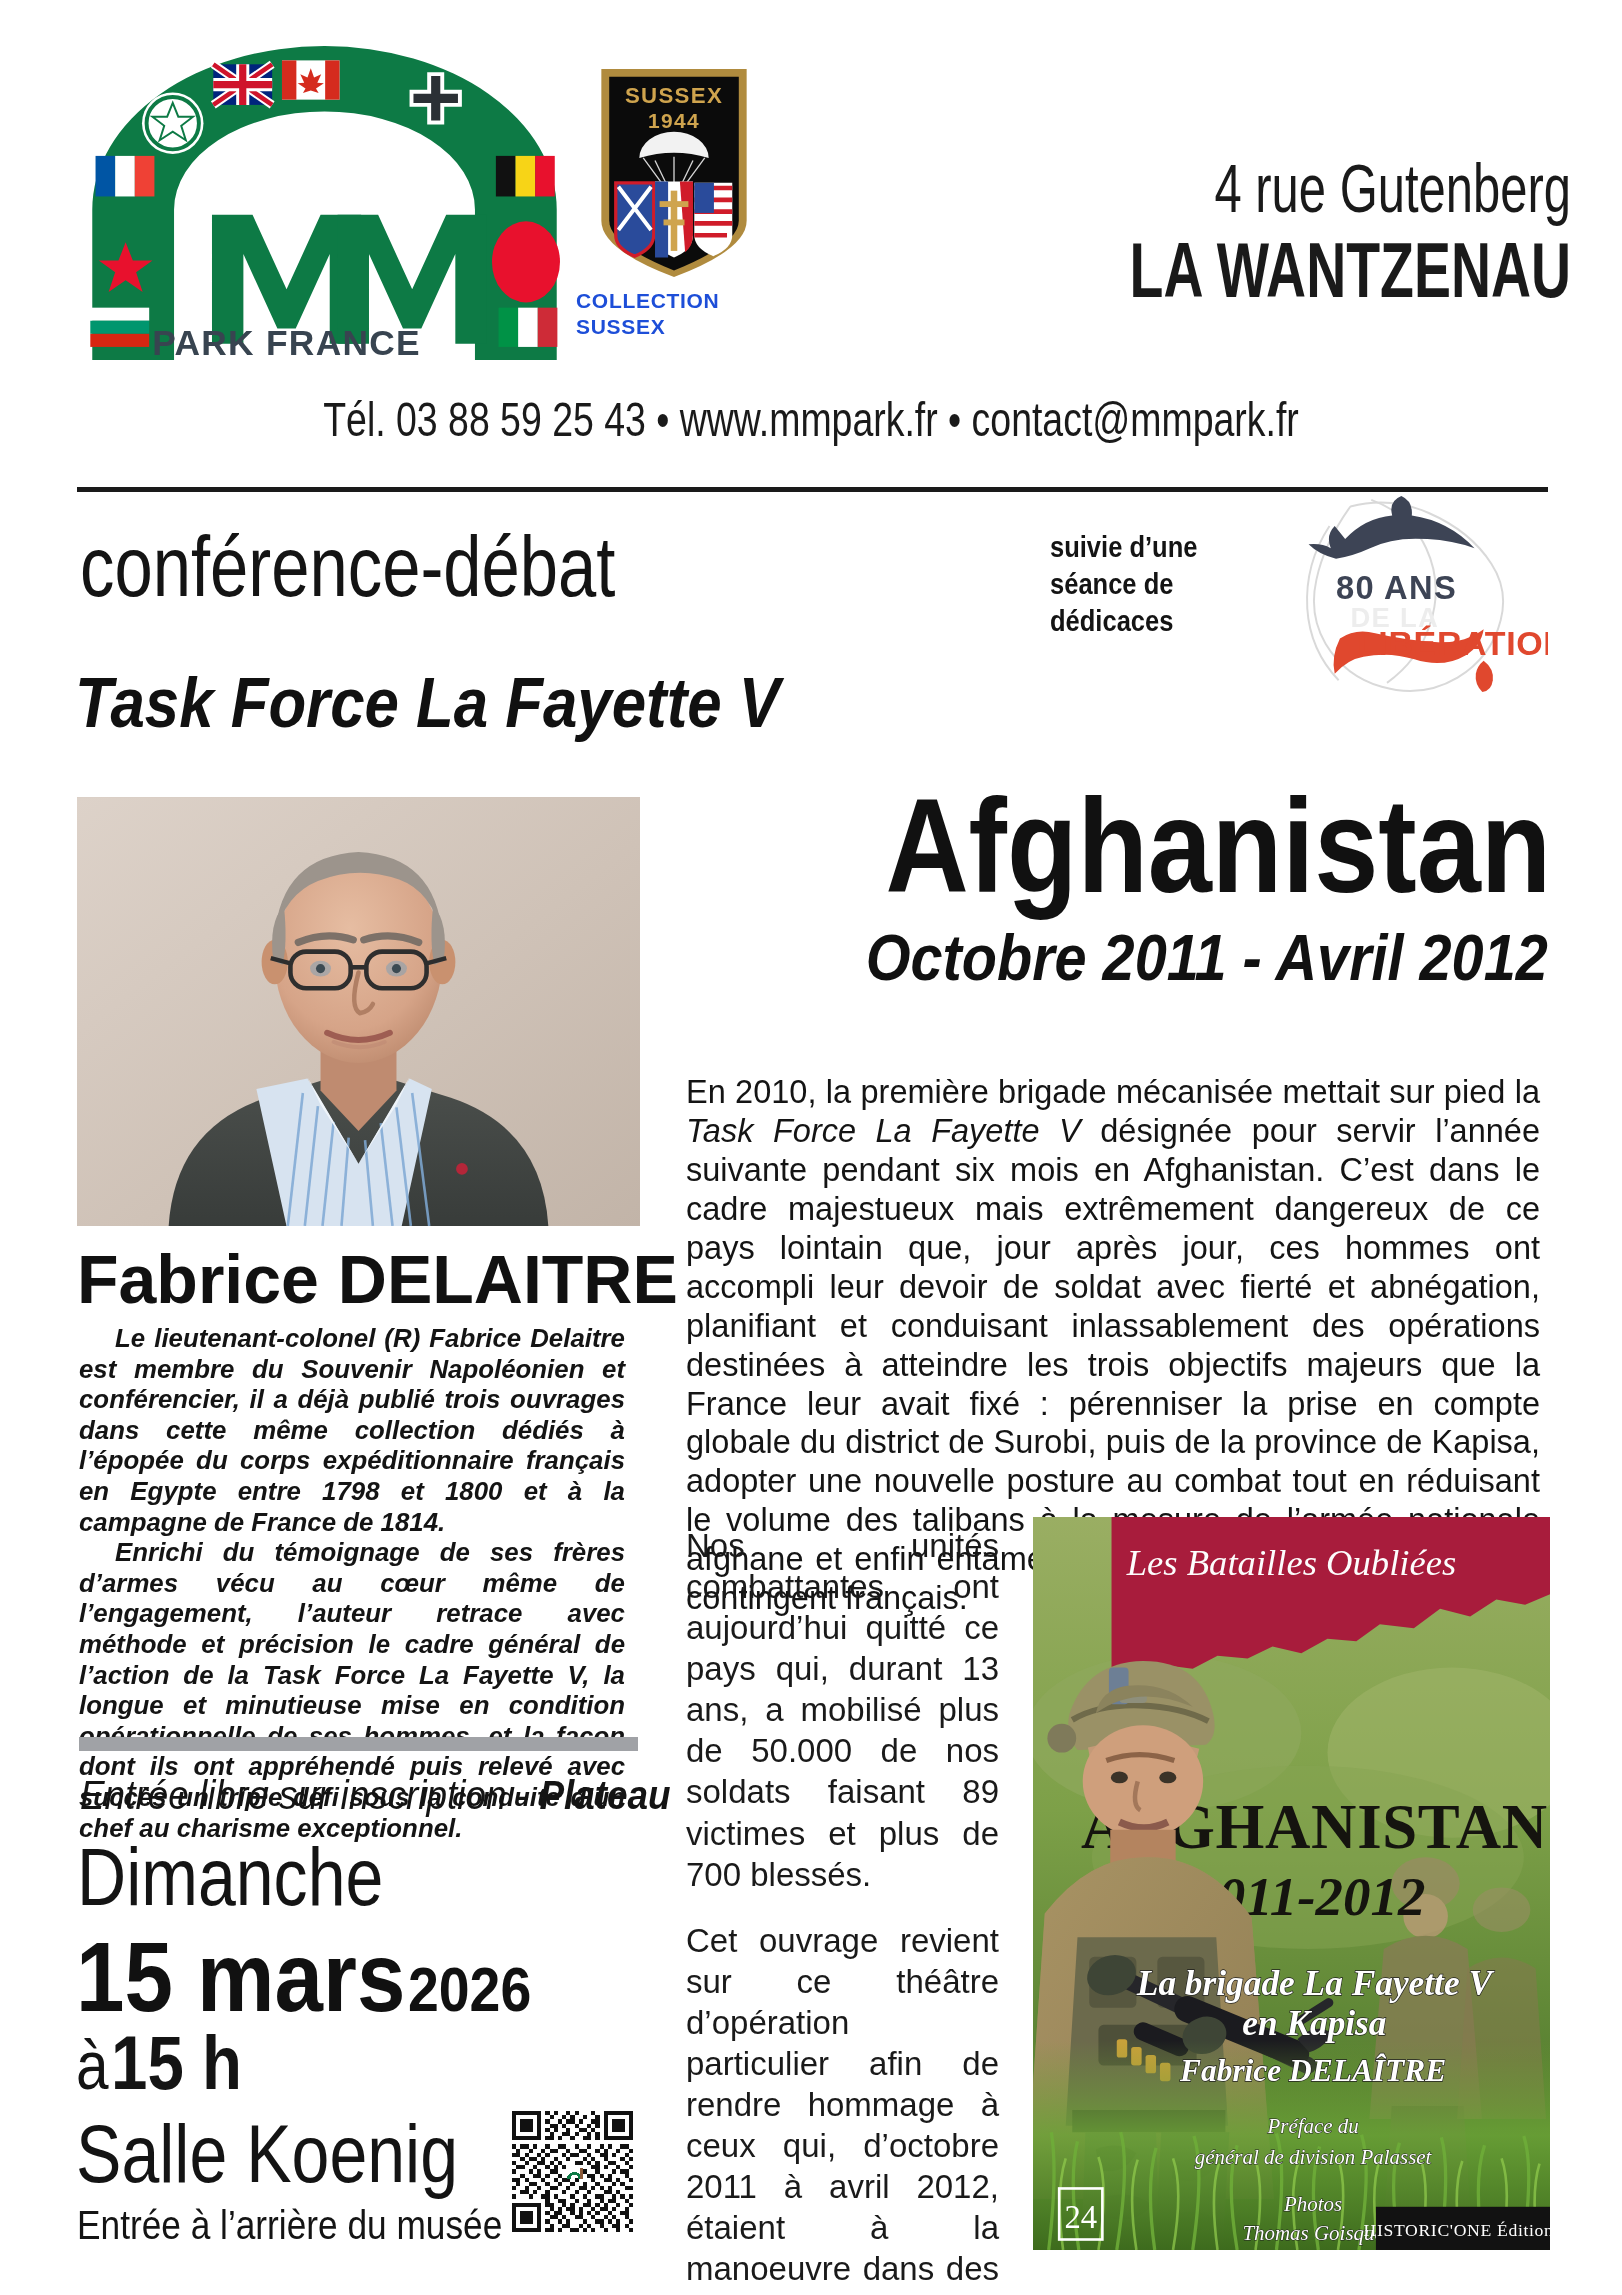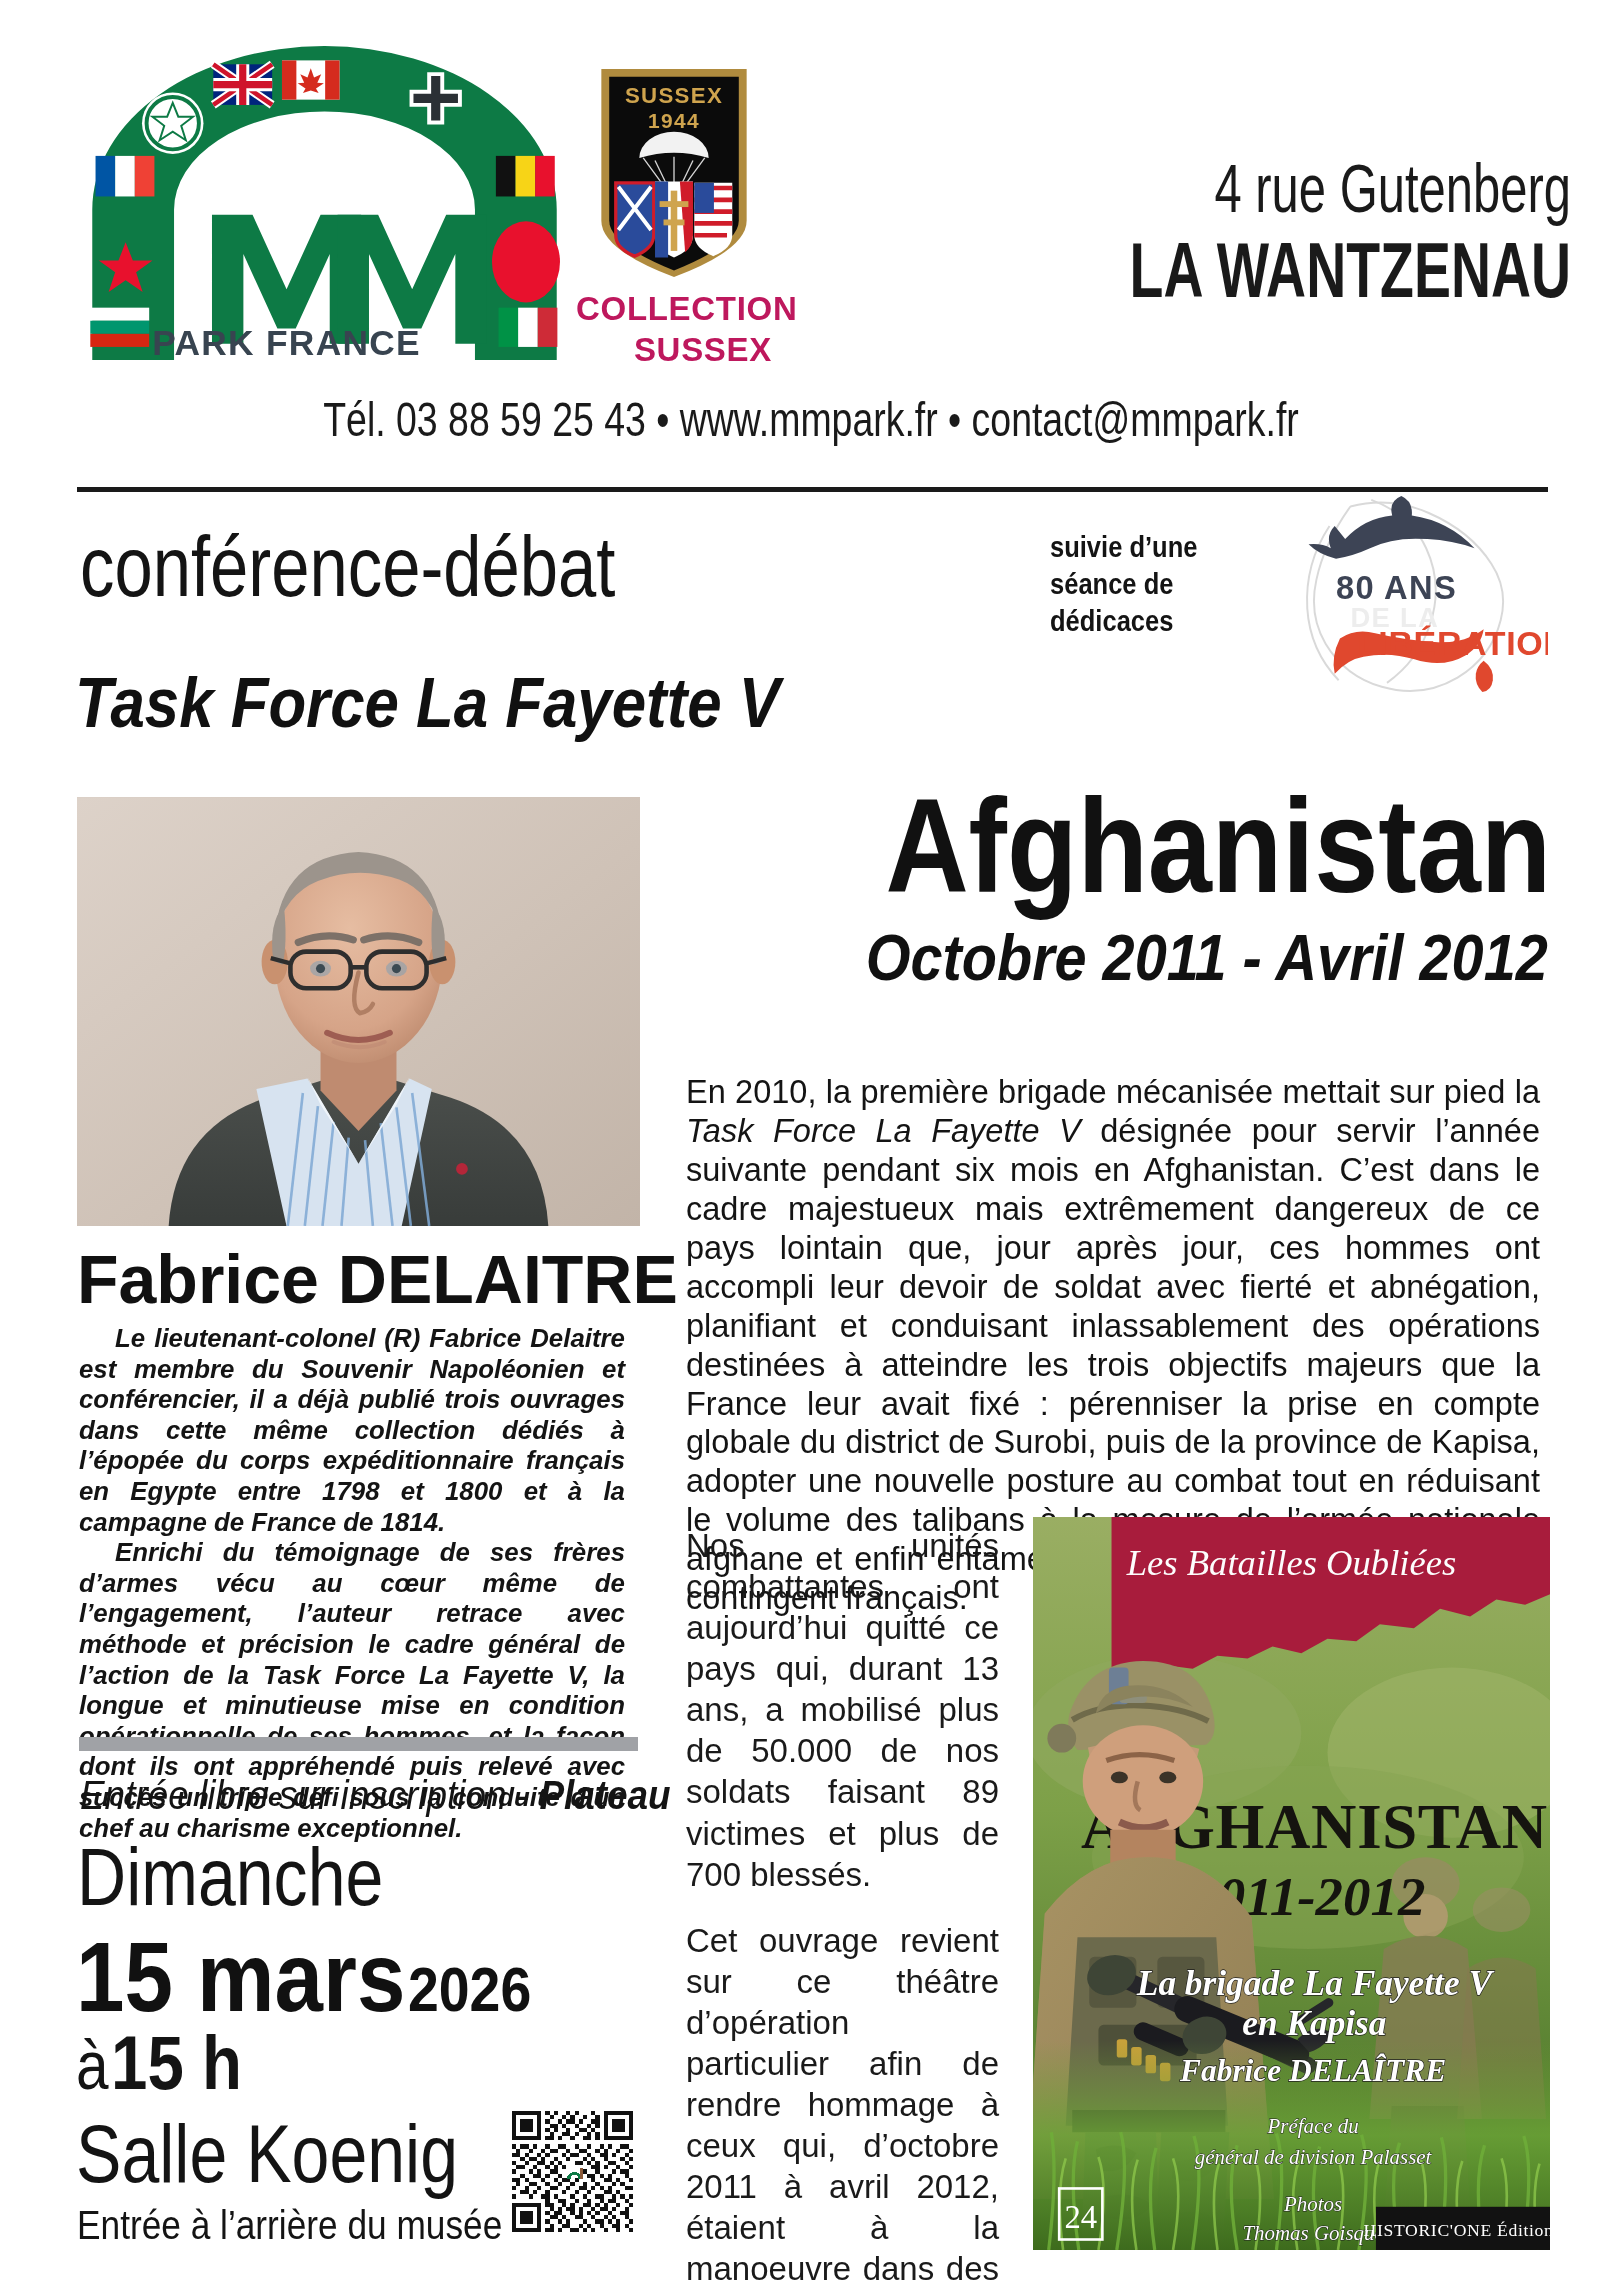--- a/index.html
+++ b/index.html
@@ -32,26 +32,26 @@
 
   .sussex-badge {
     position: absolute;
     left: 592px; top: 65px;
     width: 164px; height: 216px;
   }
   .sussex-cap {
     position: absolute;
     left: 576px; top: 288px;
     width: 196px;
-    text-align: right;
+    text-align: left;
     font-family: "Liberation Sans", sans-serif;
     font-weight: bold;
-    font-size: 33px;
+    font-size: 21px;
     letter-spacing: 0.7px;
-    color: #be185d;
+    color: #1d4ed8;
     line-height: 1.25;
   }
 
   .addr-line1 {
     position: absolute;
     left: 818px; top: 154px;
     width: 753px;
     text-align: right;
     font-size: 68px;
     line-height: 1;

